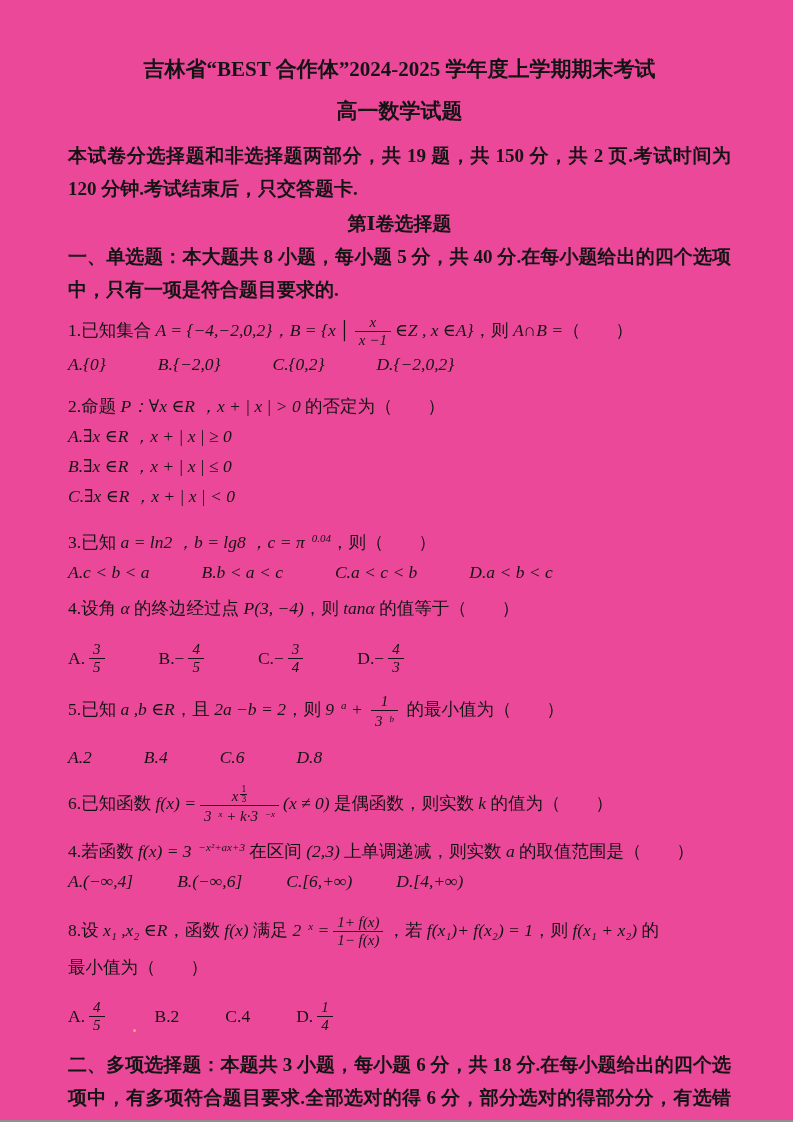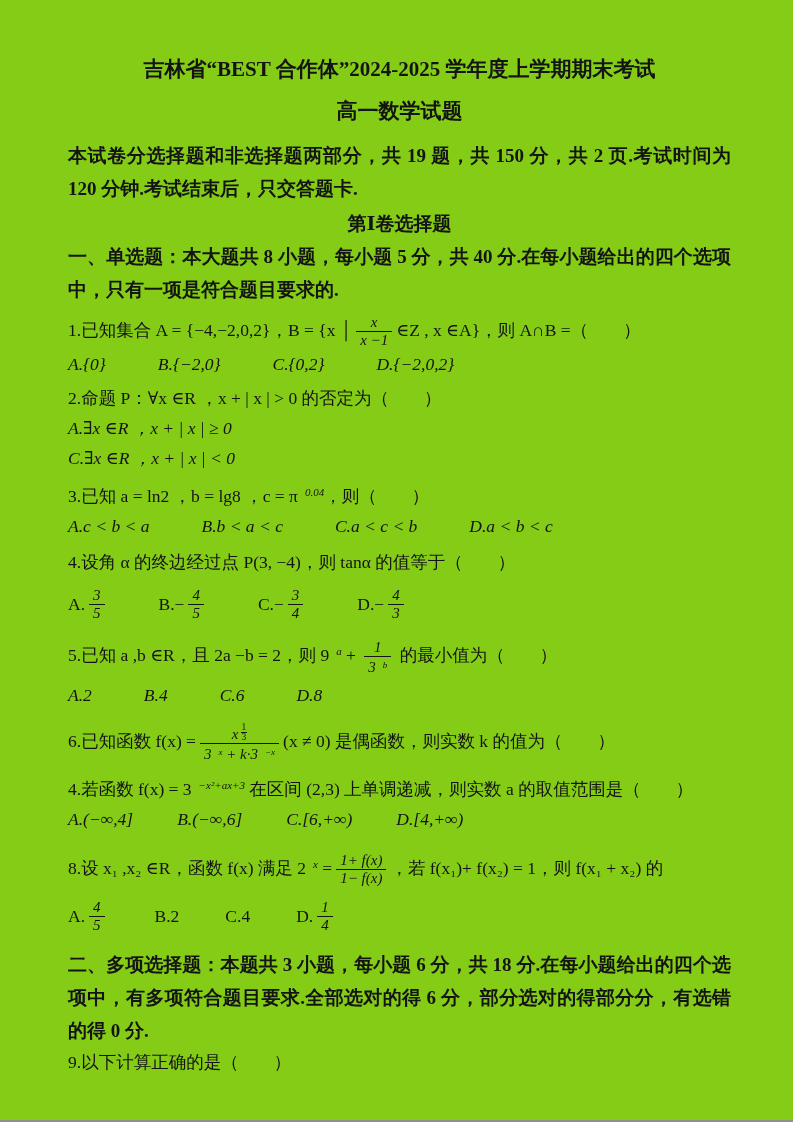--- a/index.html
+++ b/index.html
@@ -1,44 +1,44 @@
 <!DOCTYPE html>
 <html><head>
 <meta charset="utf-8">
 <style>
   html,body{margin:0;padding:0;background:#ffffff;}
   .page{
     position:relative;width:793px;height:1122px;box-sizing:border-box;
-    padding:56px 62px 0 68px;overflow:hidden;background:#84cc16;
+    padding:56px 62px 0 68px;overflow:hidden;background:#ec4899;
     font-family:"Liberation Serif","DejaVu Serif",serif;color:#141414;
   }
   .title{text-align:center;font-weight:bold;font-size:21px;line-height:26px;}
   .subtitle{text-align:center;font-weight:bold;font-size:21px;line-height:26px;margin-top:16px;}
   .intro{font-weight:bold;font-size:19px;line-height:33px;margin-top:15px;text-align:justify;}
   .center-head{text-align:center;font-weight:bold;font-size:19px;line-height:33px;margin-top:2px;}
   .sect{font-weight:bold;font-size:19px;line-height:33px;text-align:justify;}
   .q{font-size:17.5px;line-height:30px;}
   .tallq{line-height:36px;}
-  .m{text-align:center;}
+  .m{font-style:italic;text-align:center;}
   .op{font-style:italic;}
   .opts{display:flex;font-size:17.5px;line-height:30px;}
   .opts>span{margin-right:52px;}
   .opts2{display:flex;font-size:17.5px;line-height:30px;flex-direction:column;}
   .opts2 .o1{width:236px;}
   .opts-f{display:flex;align-items:center;font-size:17.5px;height:46px;}
   .opts-f .opf{margin-right:50px;display:inline-flex;align-items:center;}
   .frac{display:inline-flex;flex-direction:column;align-items:center;vertical-align:middle;
         font-size:15px;line-height:17px;margin:0 4px;font-style:italic;}
   .frac .num{padding:0 4px;}
   .frac .den{border-top:1.2px solid #141414;padding:0 4px;}
   .sp{font-size:11px;vertical-align:6px;font-style:italic;padding-left:7px;}
   .xfrac{display:inline-flex;flex-direction:column;align-items:center;font-size:9.5px;
          line-height:9px;vertical-align:9px;margin-left:2px;font-style:normal;}
   .xfrac .xden{border-top:0.8px solid #141414;padding:0 1px;}
-  .mt4{margin-top:4px;} .mt6{margin-top:6px;} .mt8{margin-top:8px;}
+  .mt4{margin-top:12px;} .mt6{margin-top:6px;} .mt8{margin-top:8px;}
   .scan-edge{position:absolute;left:0;right:0;bottom:0;height:2px;background:#8f8f8f;}
   .dot{position:absolute;left:133px;top:1029px;width:3px;height:3px;background:#e8b64a;border-radius:50%;}
 </style>
 </head>
 <body>
 
 <div class="page">
 
   <div class="title">吉林省“BEST 合作体”2024-2025 学年度上学期期末考试</div>
   <div class="subtitle">高一数学试题</div>
@@ -53,20 +53,21 @@
   <div class="opts">
     <span class="op">A.{0}</span>
     <span class="op">B.{−2,0}</span>
     <span class="op">C.{0,2}</span>
     <span class="op">D.{−2,0,2}</span>
   </div>
 
   <div class="q mt4"><span>2.命题 </span><span class="m">P：∀x ∈R ，x + | x | &gt; 0</span><span> 的否定为（　　）</span></div>
   <div class="opts2">
     <span class="op o1">A.∃x ∈R ，x + | x | ≥ 0</span>
+    <span class="op">B.∃x ∈R ，x + | x | ≤ 0</span>
   </div>
   <div class="opts2">
     <span class="op o1">C.∃x ∈R ，x + | x | &lt; 0</span>
   </div>
 
   <div class="q mt4"><span>3.已知 </span><span class="m">a = ln2 ，b = lg8 ，c = π</span><span class="sp">0.04</span><span>，则（　　）</span></div>
   <div class="opts">
     <span class="op">A.c &lt; b &lt; a</span>
     <span class="op">B.b &lt; a &lt; c</span>
     <span class="op">C.a &lt; c &lt; b</span>
@@ -129,20 +130,21 @@
     <span class="op" style="margin-right:44px;">A.(−∞,4]</span>
     <span class="op" style="margin-right:44px;">B.(−∞,6]</span>
     <span class="op" style="margin-right:44px;">C.[6,+∞)</span>
     <span class="op">D.[4,+∞)</span>
   </div>
 
   <div class="q mt8" style="line-height:44px;"><span>8.设 </span><span class="m">x₁ ,x₂ ∈R</span><span>，函数 </span><span class="m">f(x)</span><span> 满足 </span><span class="m">2</span><span class="sp">x</span><span class="m"> =</span><span class="frac">
         <span class="num">1+ f(x)</span>
         <span class="den">1− f(x)</span>
       </span><span>，若 </span><span class="m">f(x₁)+ f(x₂) = 1</span><span>，则 </span><span class="m">f(x₁ + x₂)</span><span> 的</span></div>
+  <div class="q">最小值为（　　）</div>
   <div class="opts-f mt4">
     <span class="opf" style="margin-right:46px;">
         <span>A.</span>
         <span class="frac">
           <span class="num">4</span>
           <span class="den">5</span>
         </span>
       </span>
     <span class="opf" style="margin-right:46px;">B.2</span>
     <span class="opf" style="margin-right:46px;">C.4</span>

